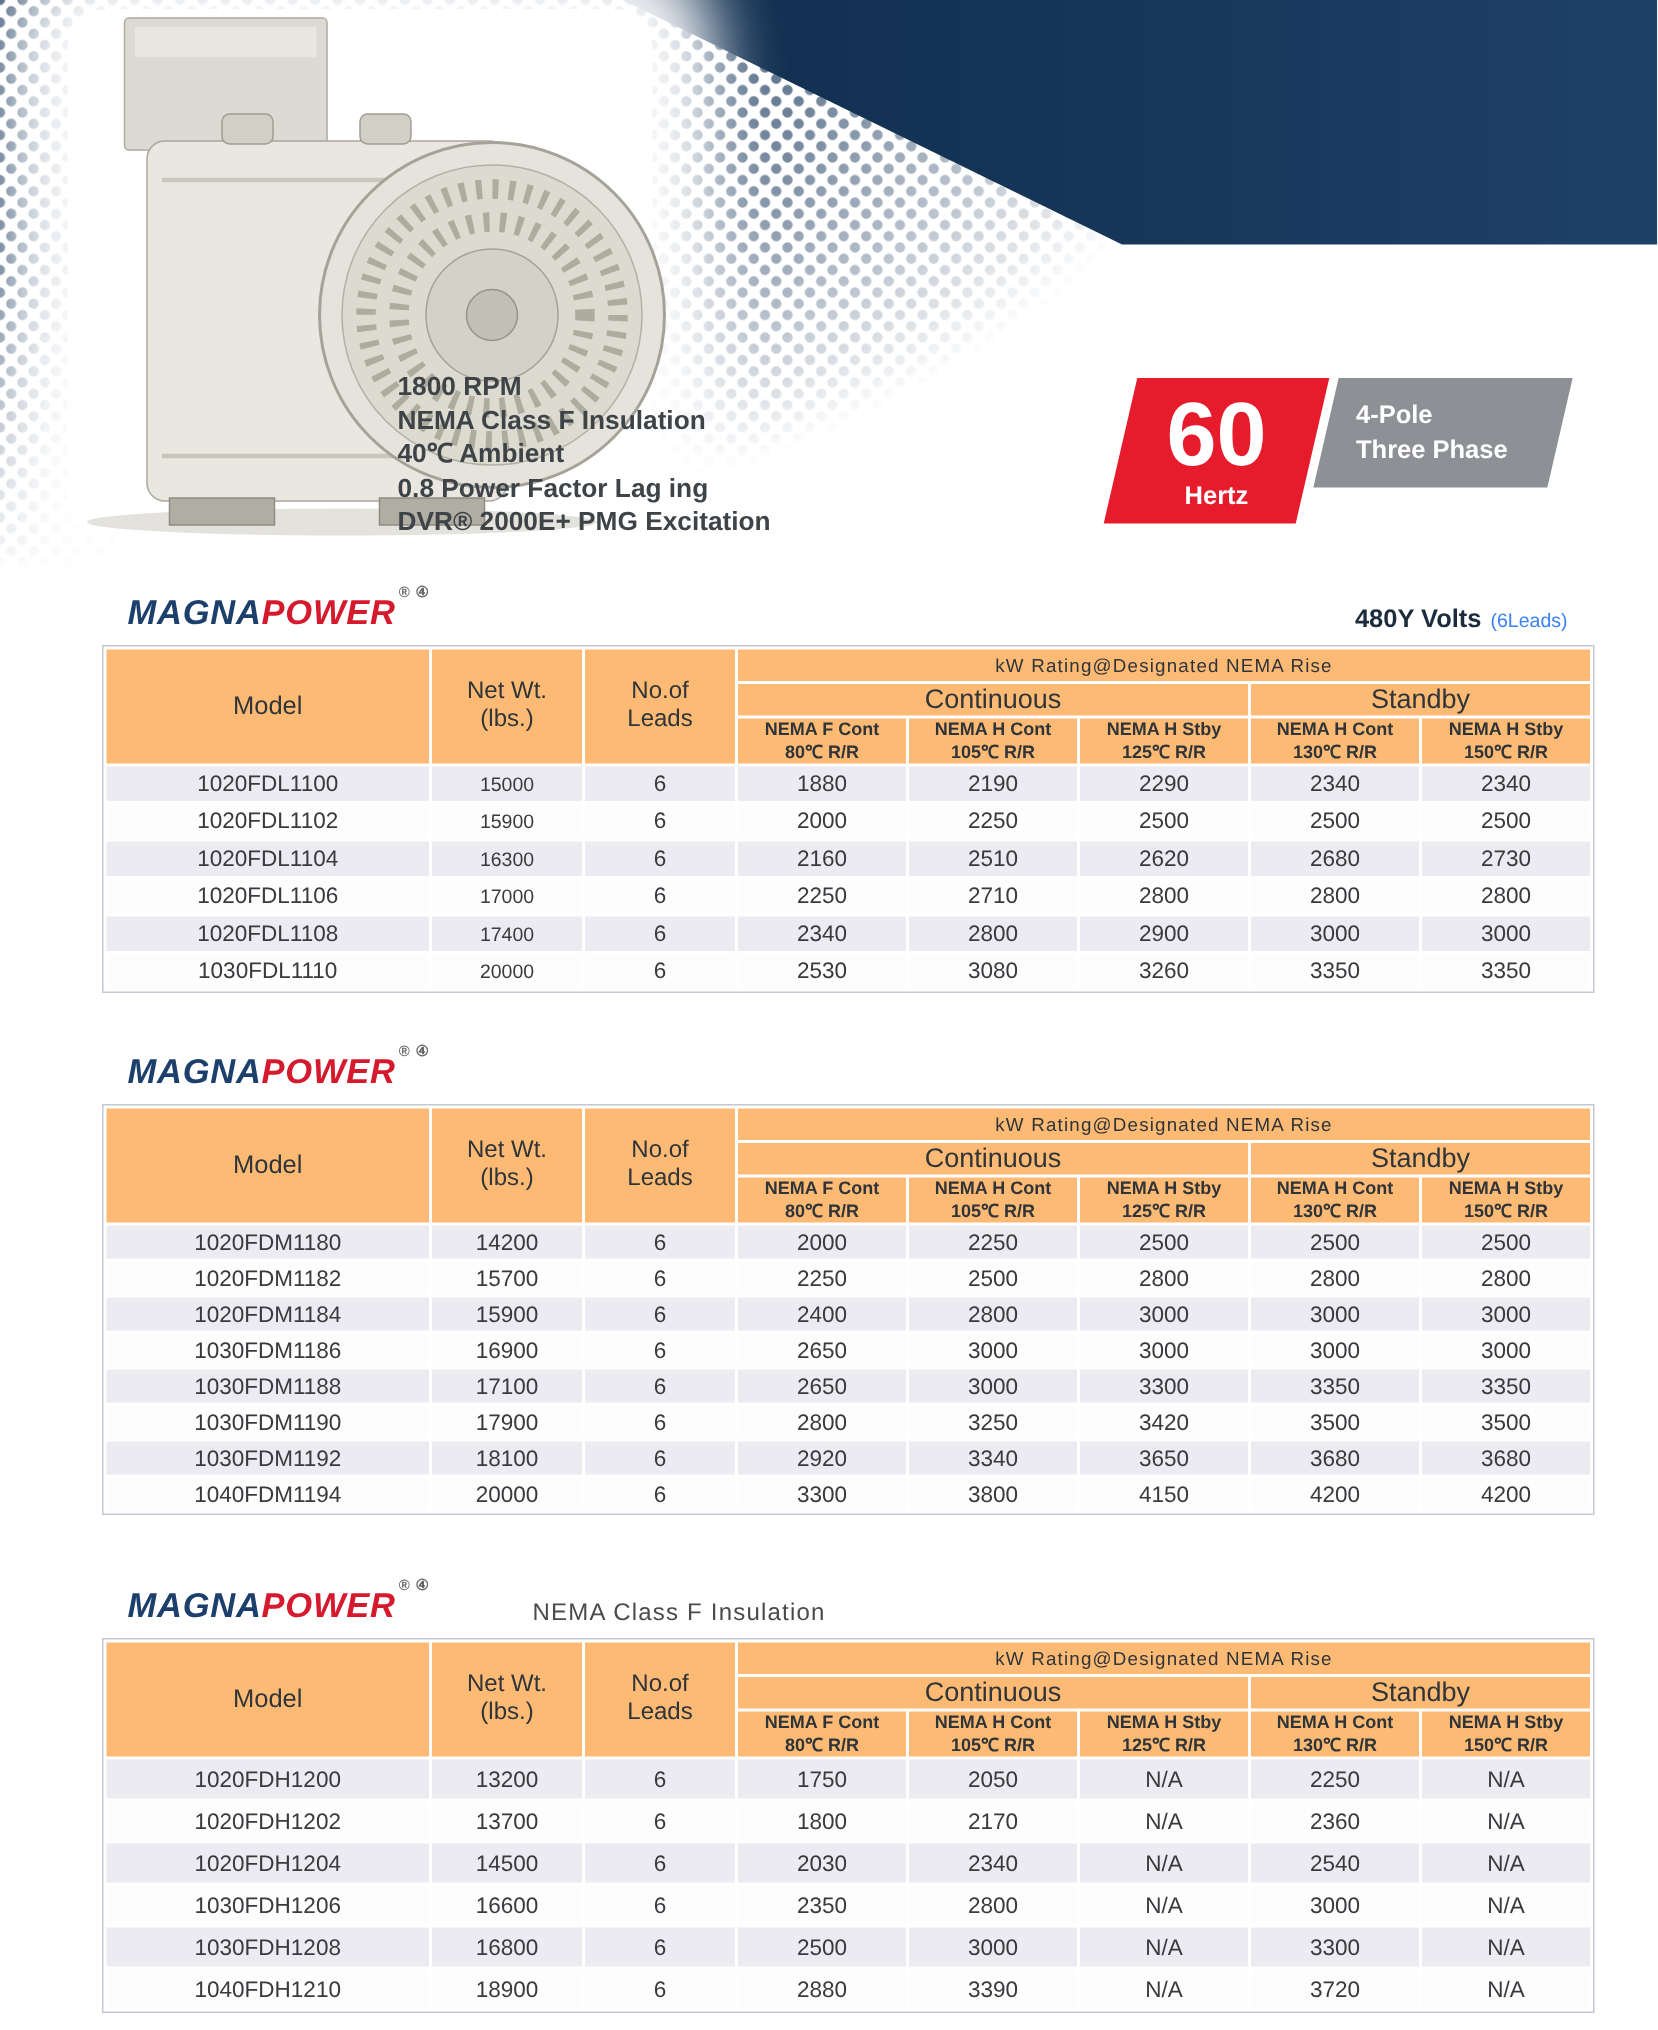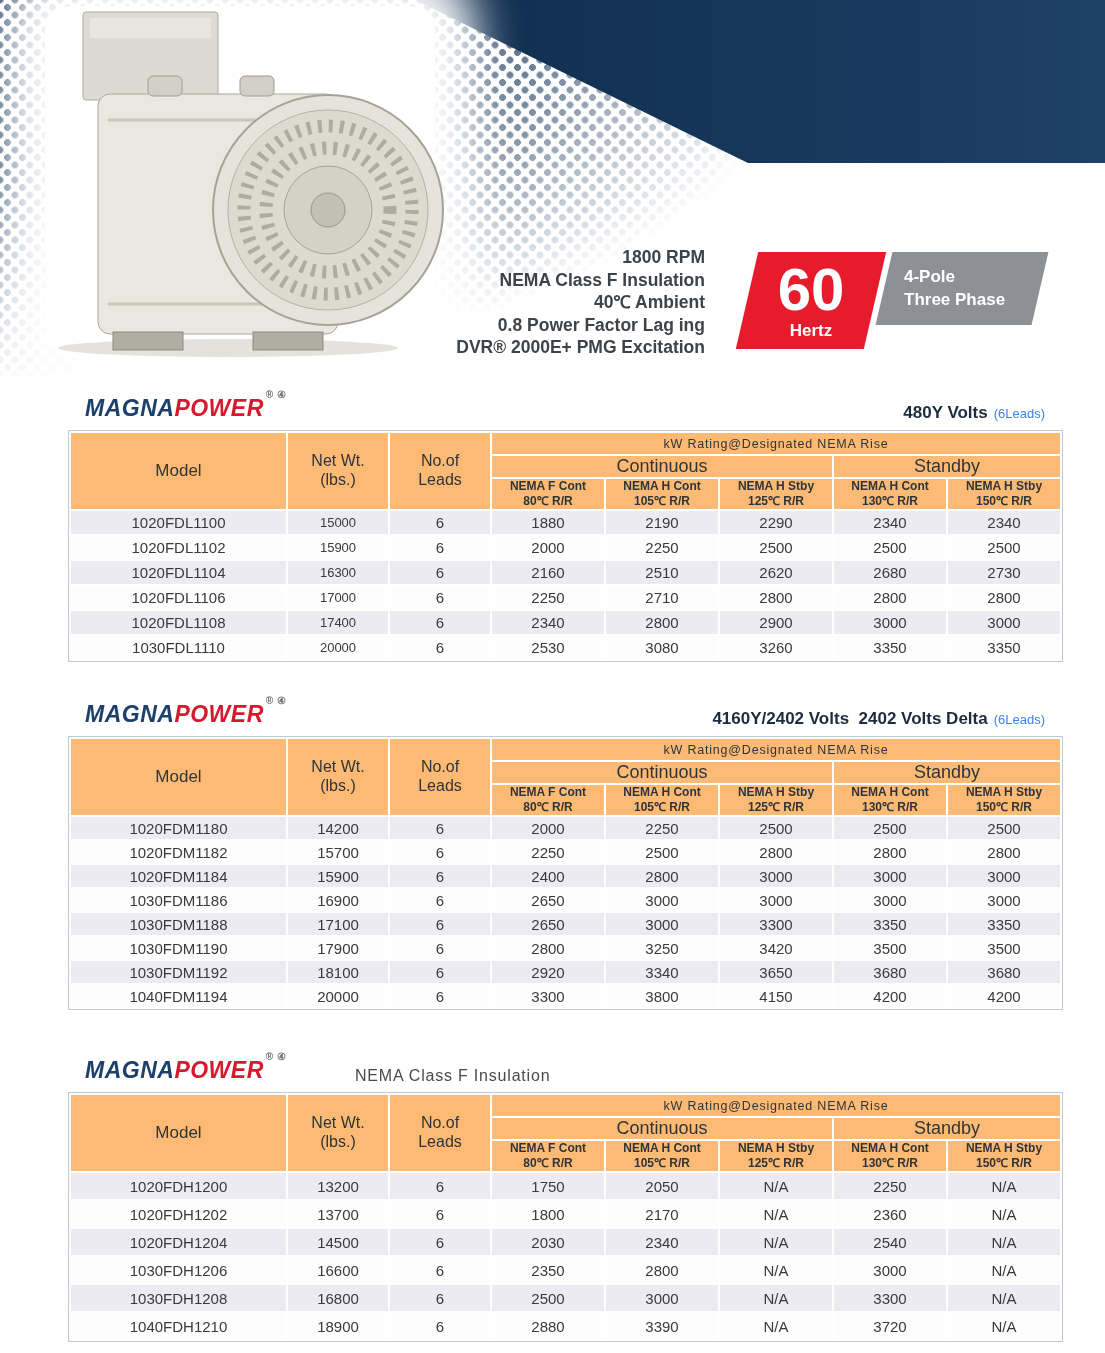--- a/index.html
+++ b/index.html
@@ -12,21 +12,21 @@
     background-image:
       radial-gradient(circle,#1e3d60 3.1px,rgba(30,61,96,0) 3.7px),
       radial-gradient(circle,#1e3d60 3.1px,rgba(30,61,96,0) 3.7px);
     background-size:15px 15px;background-position:0 0,7.5px 7.5px;}
   .dots-fade{position:absolute;left:0;top:0;width:820px;height:430px;
     background:radial-gradient(125% 120% at 7% 0%, rgba(255,255,255,0) 34%, #ffffff 74%);}
   .band{position:absolute;left:0;top:0;}
   .photo-bg{position:absolute;left:45px;top:6px;width:390px;height:348px;background:#fff;
     border-radius:26px;box-shadow:0 0 45px 42px rgba(255,255,255,0.96);}
   .generator{position:absolute;left:28px;top:2px;}
-  .specs{position:absolute;top:246px;right:400px;width:440px;text-align:right;
+  .specs{position:absolute;top:246px;right:400px;width:440px;
     font-size:17.5px;font-weight:700;line-height:22.6px;color:#3e4348;}
   .badge-red{position:absolute;left:747px;top:252px;width:128px;height:97px;
     background:#e61b2c;transform:skewX(-13deg);}
   .badge-red-inner{transform:skewX(13deg);height:100%;display:flex;flex-direction:column;
     align-items:center;justify-content:center;color:#fff;}
   .freq-value{font-size:60px;font-weight:700;line-height:0.95;}
   .freq-unit{font-size:17px;font-weight:700;margin-top:3px;}
   .badge-gray{position:absolute;left:884px;top:252px;width:156px;height:73px;
     background:#8d9094;transform:skewX(-13deg);}
   .badge-gray-inner{transform:skewX(13deg);height:100%;display:flex;flex-direction:column;
@@ -241,21 +241,20 @@
             <td class="c6">3350</td>
             <td class="c7">3350</td>
           </tr>
         </tbody>
     </table>
   </section>
 
   <section class="tsec" id="sec1">
     <div class="sec-head">
       <div class="logo"><span class="logo-magna">MAGNA</span><span class="logo-power">POWER</span><sup class="logo-marks">® ④</sup></div>
-      <div class="sec-title"><span class="t-main">4160Y/2402 Volts  2402 Volts Delta</span><span class="t-note">(6Leads)</span></div>
     </div>
     <table class="spec-table tbl-1">
       <colgroup>
           <col style="width:215px">
           <col style="width:100px">
           <col style="width:100px">
           <col style="width:112px">
           <col style="width:112px">
           <col style="width:112px">
           <col style="width:112px">

